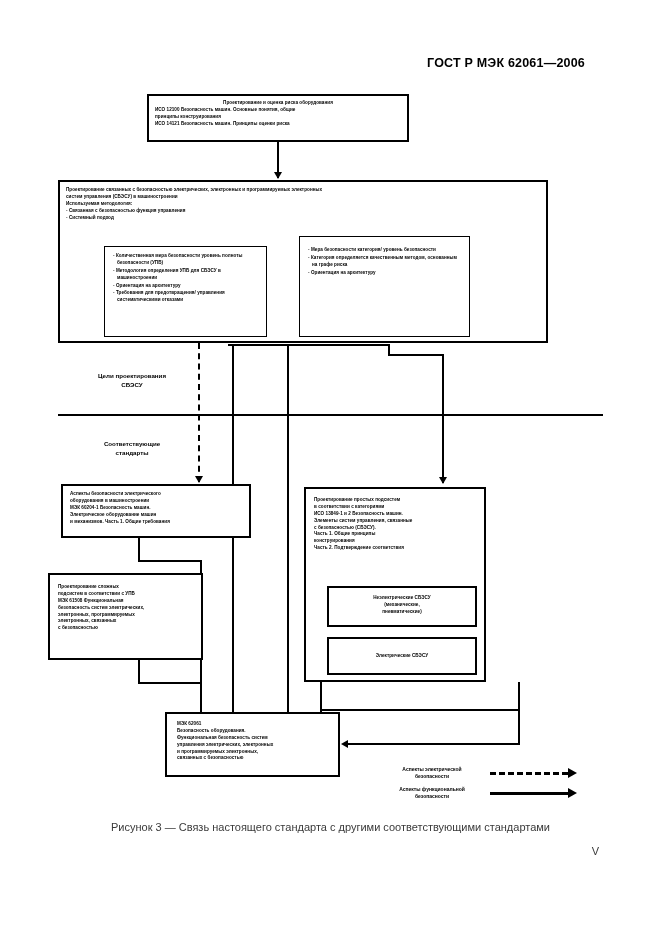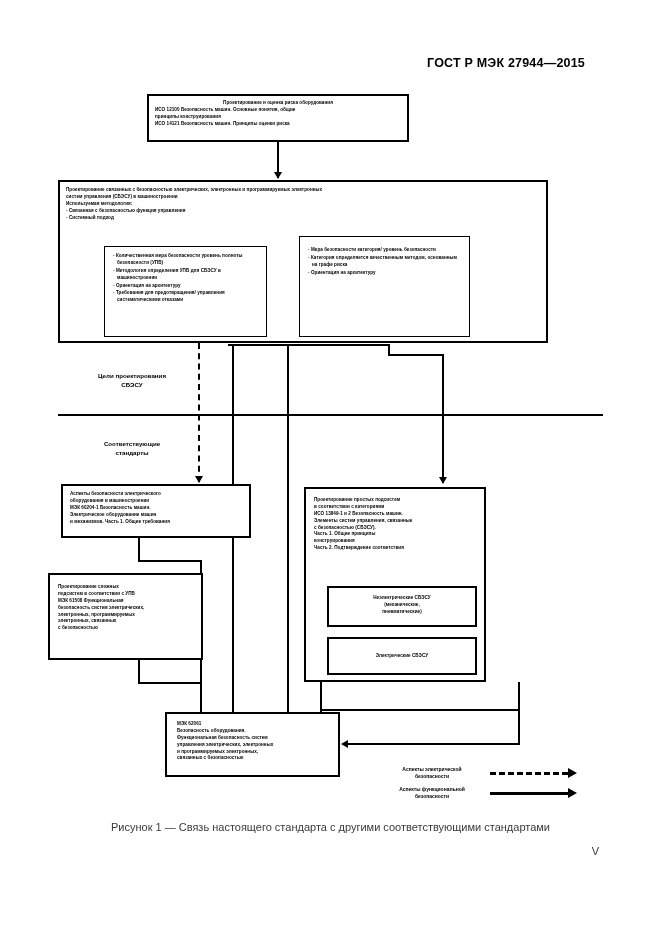--- a/index.html
+++ b/index.html
@@ -170,21 +170,21 @@
     right: 62px;
     font-size: 11px;
     color: #3a3a3a;
   }
 </style>
 </head>
 <body>
 
 <div id="page">
 
-  <div class="page-header">ГОСТ Р МЭК 27944—2015</div>
+  <div class="page-header">ГОСТ Р МЭК 62061—2006</div>
 
   <div class="box" style="left:147px; top:94px; width:262px; height:48px;">
     <p class="center">Проектирование и оценка риска оборудования</p>
     <p>ИСО 12100 Безопасность машин. Основные понятия, общие</p>
     <p>принципы конструирования</p>
     <p>ИСО 14121 Безопасность машин. Принципы оценки риска</p>
   </div>
 
   <div class="ln v" style="left:277px; top:142px; height:36px;"></div>
   <div class="arrow-down" style="left:274px; top:172px;"></div>
@@ -317,16 +317,16 @@
 
   <div class="legend-row" style="left:380px; top:786px;">
     <div class="legend-text" style="white-space:pre-line;">Аспекты функциональной
 безопасности</div>
     <div class="legend-art">
       <div class="solid-line"></div>
       <div class="tip"></div>
     </div>
   </div>
 
-  <div class="caption">Рисунок 1 — Связь настоящего стандарта с другими соответствующими стандартами</div>
+  <div class="caption">Рисунок 3 — Связь настоящего стандарта с другими соответствующими стандартами</div>
   <div class="folio">V</div>
 
 </div>
 
 </body></html>

